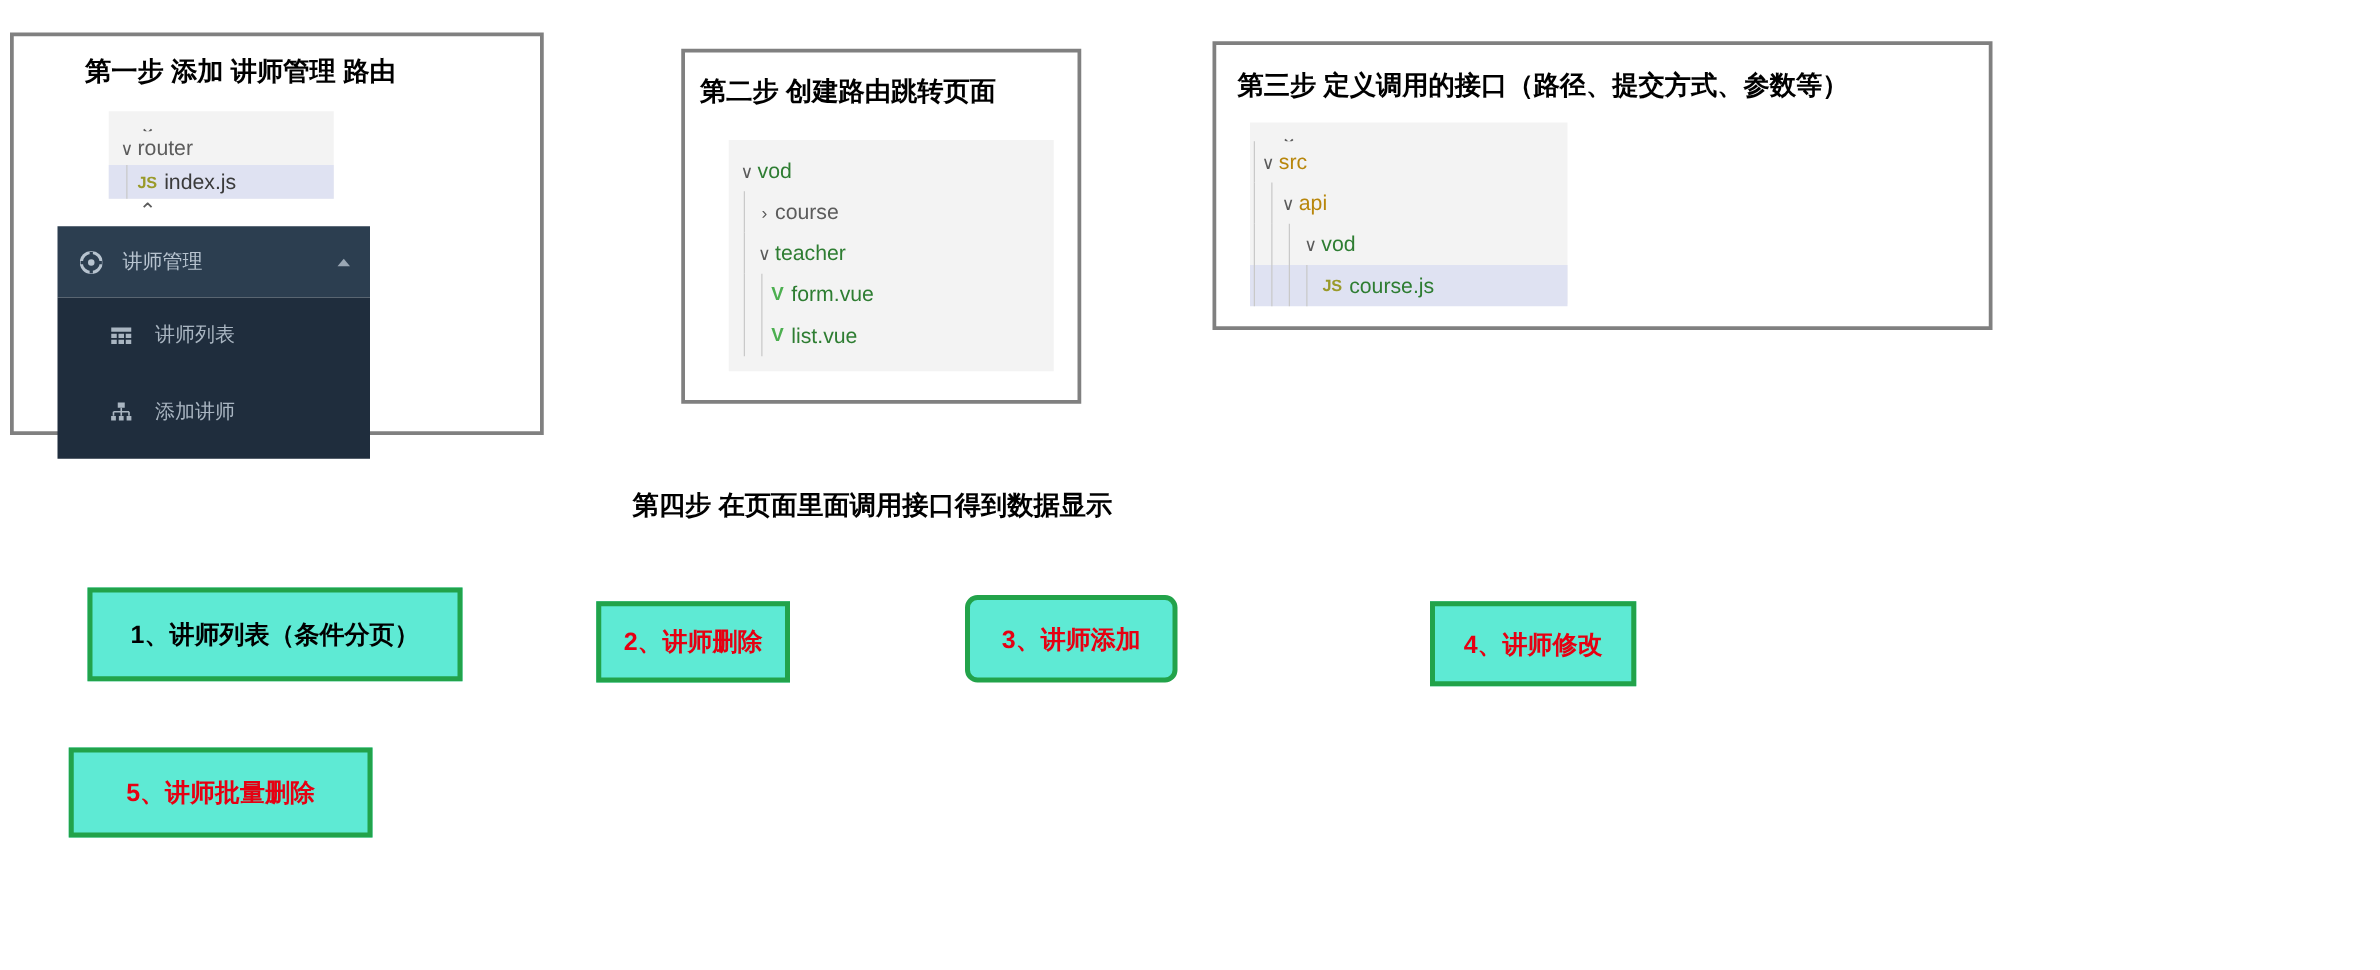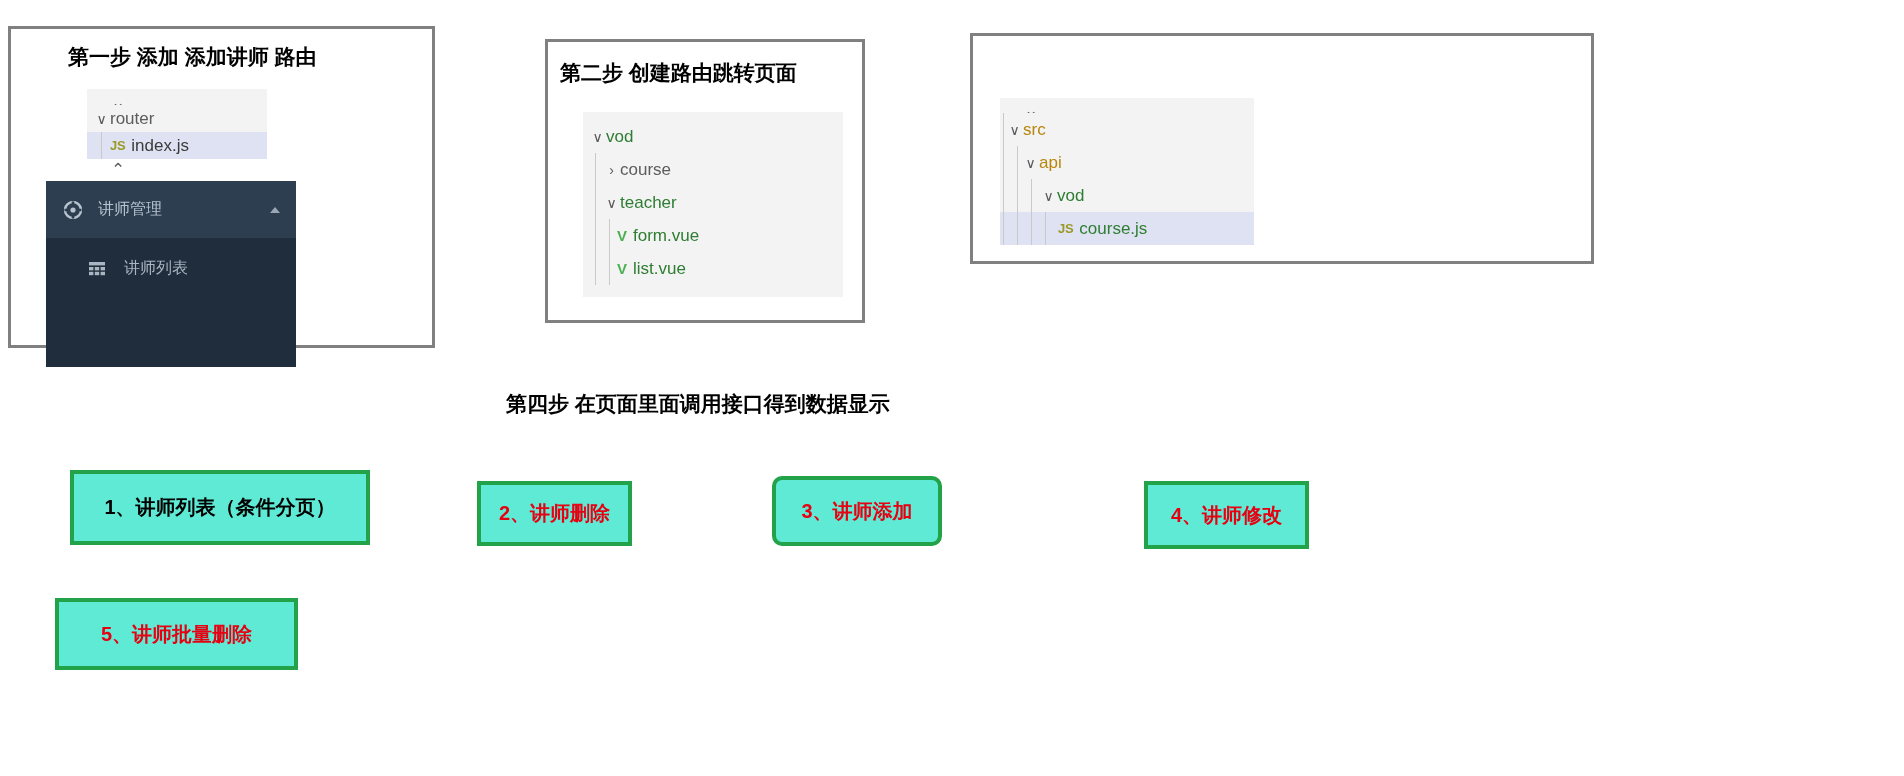--- a/index.html
+++ b/index.html
@@ -222,21 +222,21 @@
   #task-1 { left: 70px;  top: 470px; width: 300px; height: 75px; }
   #task-2 { left: 452px; top: 481px; width: 155px; height: 65px; }
   #task-3 { left: 772px; top: 476px; width: 170px; height: 70px; }
   #task-4 { left: 1103px; top: 481px; width: 165px; height: 68px; margin-left: 41px; }
   #task-5 { left: 55px;  top: 598px; width: 243px; height: 72px; }
 </style>
 </head>
 <body>
 
 <div class="panel" id="panel-step1">
-  <div class="panel-title">第一步 添加 添加讲师 路由</div>
+  <div class="panel-title">第一步 添加 讲师管理 路由</div>
 
   <div class="tree-strip" id="tree-router">
     <div class="partial-row">⌄</div>
     <div class="tree-row">
       <span class="chev">∨</span>
       <span class="node-label node-gray">router</span>
     </div>
     <div class="tree-row selected">
       <span class="guide" style="left:14px;"></span>
       <span class="chev"></span>
@@ -266,20 +266,32 @@
             <rect x="1" y="7" width="4.4" height="3.4" fill="#a9b5c1"></rect>
             <rect x="6.8" y="7" width="4.4" height="3.4" fill="#a9b5c1"></rect>
             <rect x="12.6" y="7" width="4.4" height="3.4" fill="#a9b5c1"></rect>
             <rect x="1" y="11.8" width="4.4" height="3.4" fill="#a9b5c1"></rect>
             <rect x="6.8" y="11.8" width="4.4" height="3.4" fill="#a9b5c1"></rect>
             <rect x="12.6" y="11.8" width="4.4" height="3.4" fill="#a9b5c1"></rect>
           </svg>
         </span>
         <span class="sb-label">讲师列表</span>
       </div>
+      <div class="sb-item">
+        <span class="icon-sb">
+          <svg viewBox="0 0 18 18" width="18" height="18">
+            <rect x="6.2" y="1" width="5.6" height="4.2" fill="#a9b5c1"></rect>
+            <path d="M9 5.2 L9 8.4 M2.8 8.4 L15.2 8.4 M2.8 8.4 L2.8 11.6 M9 8.4 L9 11.6 M15.2 8.4 L15.2 11.6" stroke="#a9b5c1" stroke-width="1.3" fill="none"></path>
+            <rect x="0.9" y="11.8" width="3.8" height="3.6" fill="#a9b5c1"></rect>
+            <rect x="7.1" y="11.8" width="3.8" height="3.6" fill="#a9b5c1"></rect>
+            <rect x="13.3" y="11.8" width="3.8" height="3.6" fill="#a9b5c1"></rect>
+          </svg>
+        </span>
+        <span class="sb-label">添加讲师</span>
+      </div>
     </div>
   </div>
 </div>
 
 <div class="panel" id="panel-step2">
   <div class="panel-title">第二步 创建路由跳转页面</div>
 
   <div class="tree-strip" id="tree-vod">
     <div class="tree-row">
       <span class="chev">∨</span>
@@ -304,20 +316,21 @@
     <div class="tree-row" style="padding-left:34px;">
       <span class="guide" style="left:12px;"></span>
       <span class="guide" style="left:26px;"></span>
       <span class="vue-badge">V</span>
       <span class="node-label node-green">list.vue</span>
     </div>
   </div>
 </div>
 
 <div class="panel" id="panel-step3">
+  <div class="panel-title">第三步 定义调用的接口（路径、提交方式、参数等）</div>
 
   <div class="tree-strip" id="tree-src">
     <div class="partial-row">⌄</div>
     <div class="tree-row">
       <span class="guide" style="left:3px;"></span>
       <span class="chev">∨</span>
       <span class="node-label node-amber">src</span>
     </div>
     <div class="tree-row" style="padding-left:22px;">
       <span class="guide" style="left:3px;"></span>

